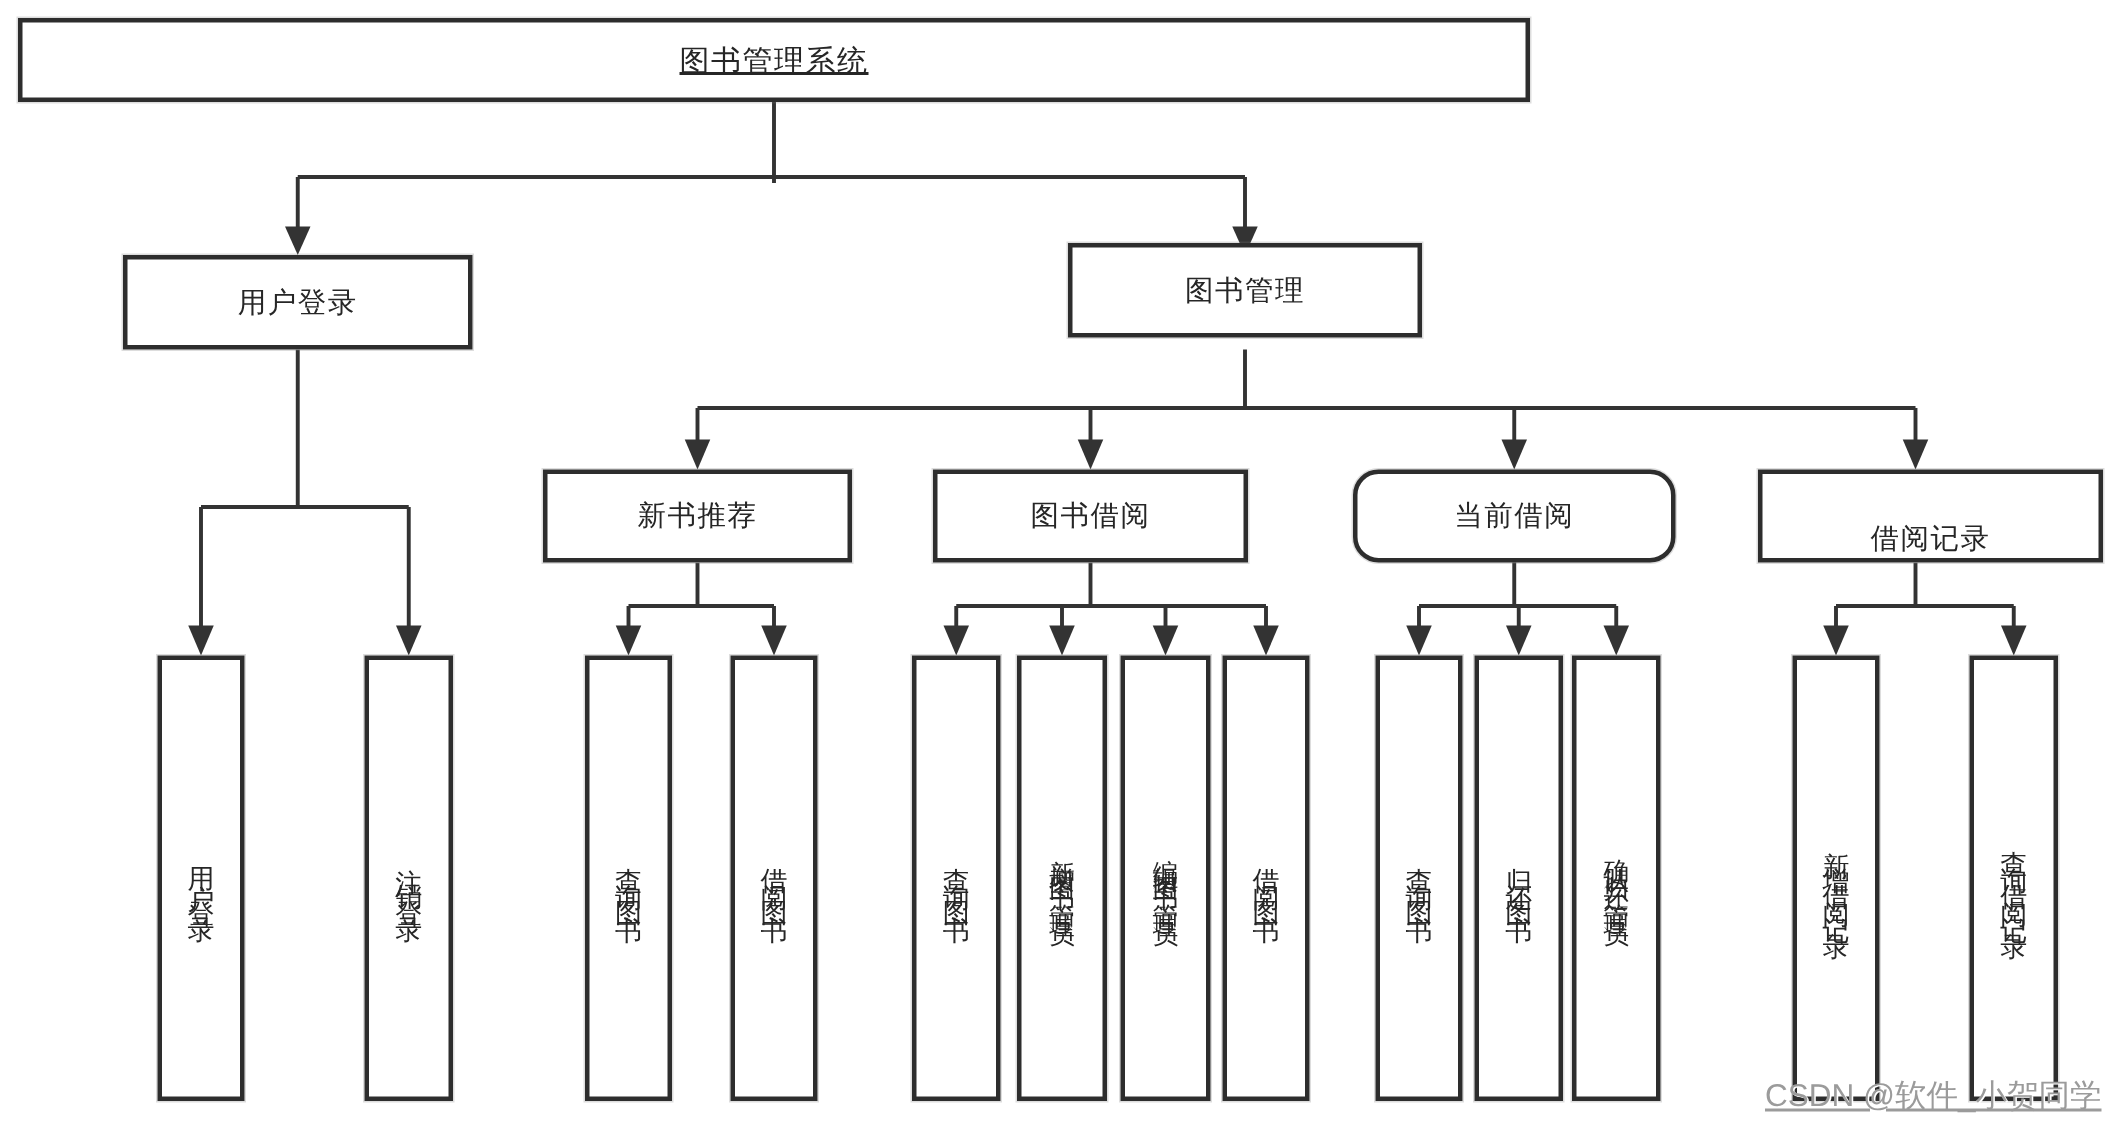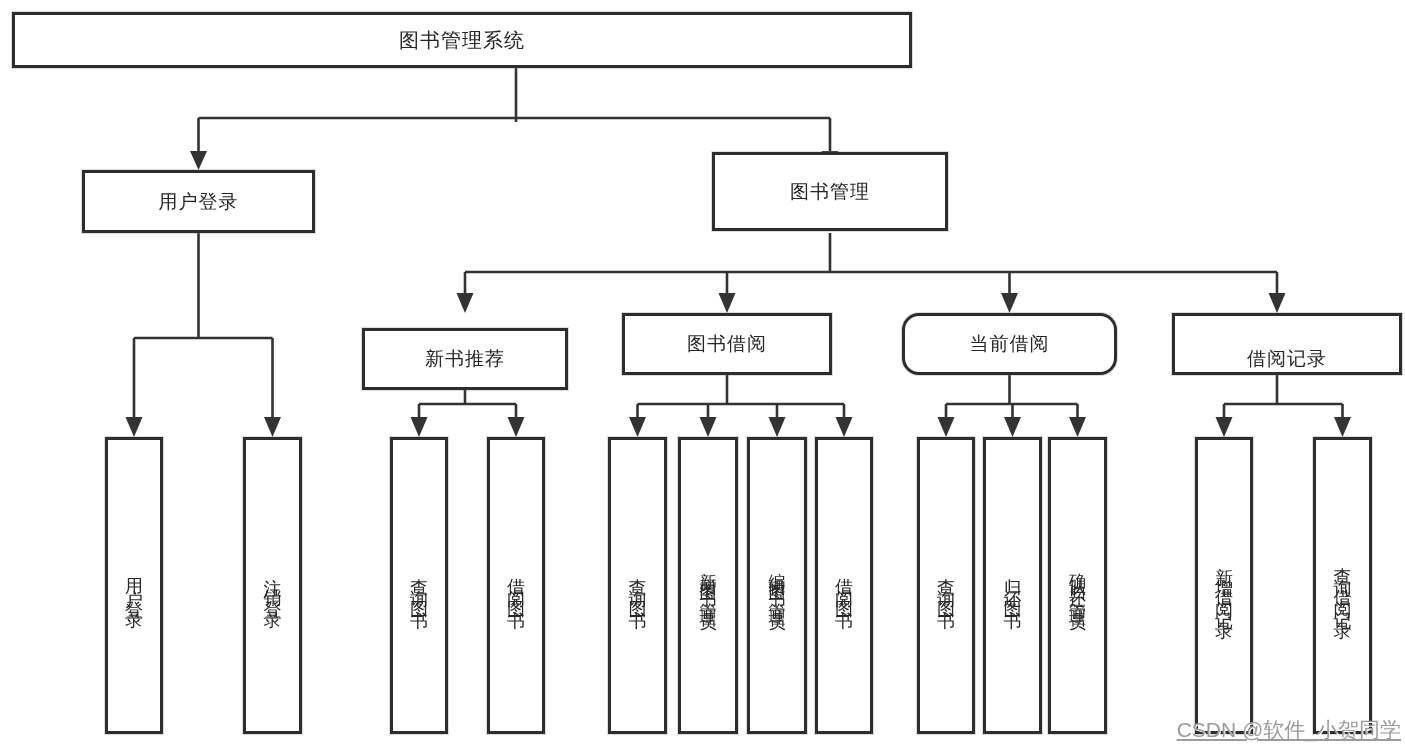--- a/index.html
+++ b/index.html
@@ -102,32 +102,32 @@
       <polygon points="768.5,417 785.5,417 777,437"></polygon>
       <polygon points="835.5,417 852.5,417 844,437"></polygon>
       <polygon points="937.5,417 954.5,417 946,437"></polygon>
       <polygon points="1004,417 1021,417 1012.5,437"></polygon>
       <polygon points="1069,417 1086,417 1077.5,437"></polygon>
       <polygon points="1215.5,417 1232.5,417 1224,437"></polygon>
       <polygon points="1334,417 1351,417 1342.5,437"></polygon>
     </g>
   </svg>
 
-  <div class="box" style="left:12px; top:12px; width:900px; height:56px;">
+  <div class="box" style="left:12px; top:12px; width:1008px; height:56px;text-decoration:underline;">
     <span class="h-label root-label">图书管理系统</span>
   </div>
 
   <div class="box" style="left:82px; top:170px; width:233px; height:63px;">
     <span class="h-label">用户登录</span>
   </div>
-  <div class="box" style="left:712px; top:152px; width:236px; height:79px;">
+  <div class="box" style="left:712px; top:162px; width:236px; height:63px;">
     <span class="h-label">图书管理</span>
   </div>
 
-  <div class="box" style="left:362px; top:328px; width:206px; height:62px;">
+  <div class="box" style="left:362px; top:313px; width:206px; height:62px;">
     <span class="h-label">新书推荐</span>
   </div>
   <div class="box" style="left:622px; top:313px; width:210px; height:62px;">
     <span class="h-label">图书借阅</span>
   </div>
   <div class="box" style="left:902px; top:313px; width:215px; height:62px;border-radius:17px;">
     <span class="h-label">当前借阅</span>
   </div>
   <div class="box" style="left:1172px; top:313px; width:230px; height:62px;align-items:flex-end;">
     <span class="h-label">借阅记录</span>

